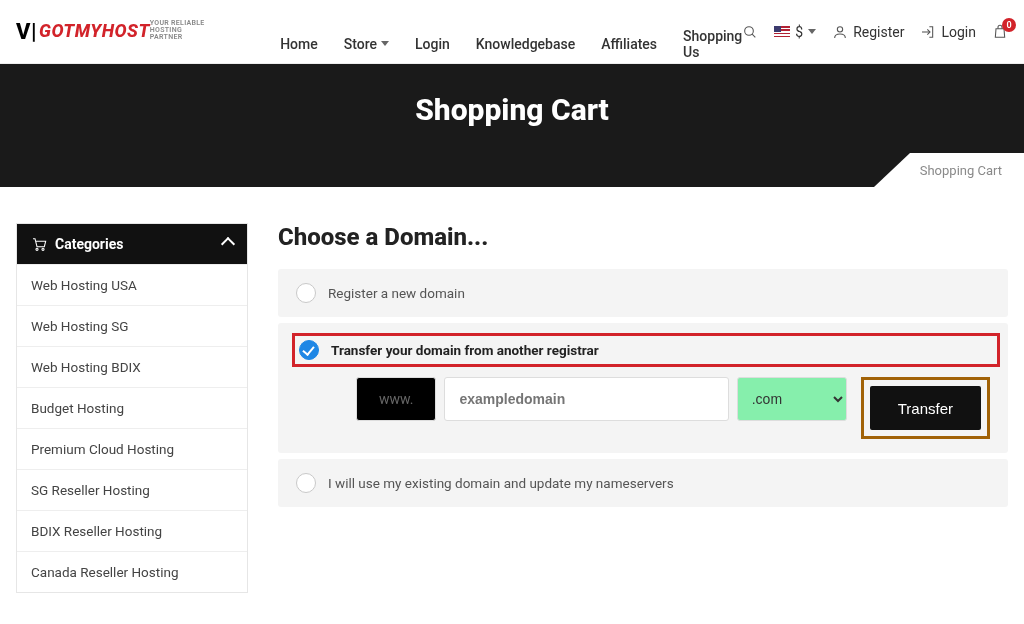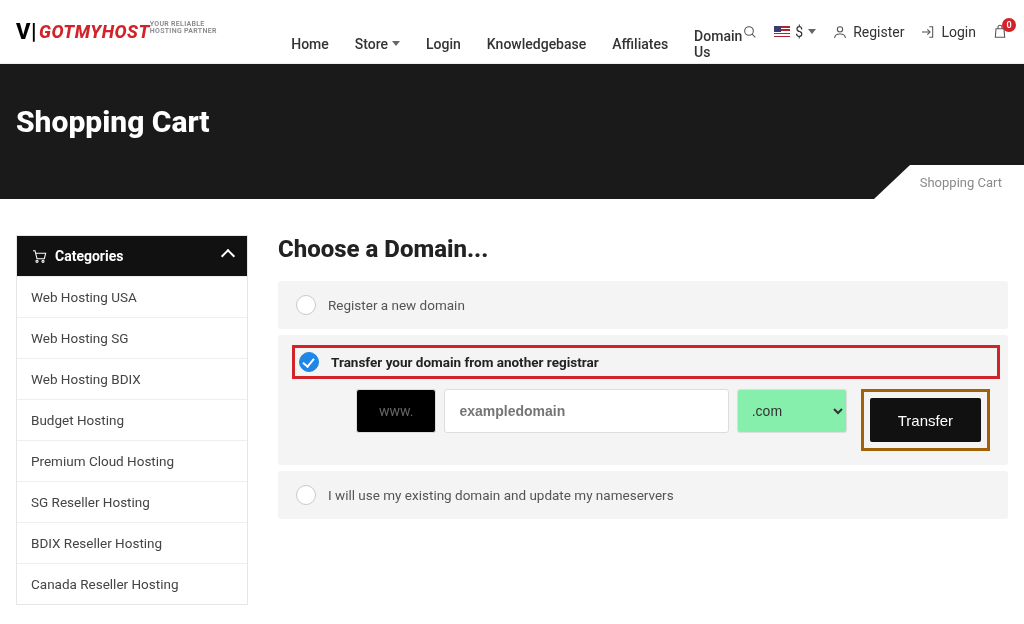--- a/index.html
+++ b/index.html
@@ -17,21 +17,21 @@
   .nav a { color:#333; text-decoration:none; font-size:14px; font-weight:500; display:flex; align-items:center; gap:4px;}
   .caret { width:0; height:0; border-left:4px solid transparent; border-right:4px solid transparent; border-top:5px solid #666; display:inline-block;}
   .topright { margin-left:auto; display:flex; align-items:center; gap:16px; font-size:14px; color:#333;}
   .topright .item { display:flex; align-items:center; gap:5px; cursor:pointer;}
   .flag { width:16px; height:11px; background:linear-gradient(180deg,#b22234 0 15%,#fff 15% 30%,#b22234 30% 45%,#fff 45% 60%,#b22234 60% 75%,#fff 75% 90%,#b22234 90% 100%); position:relative;}
   .flag::before{content:"";position:absolute;top:0;left:0;width:7px;height:6px;background:#3c3b6e;}
   .icon { width:16px; height:16px; stroke:#555; stroke-width:1.6; fill:none; }
   .cart-wrap{ position:relative; }
   .cart-badge{ position:absolute; top:-6px; right:-8px; background:#d2232a; color:#fff; font-size:9px; width:14px; height:14px; border-radius:50%; display:flex; align-items:center; justify-content:center; font-weight:600;}
   
-  .banner { background:#1a1a1a; color:#fff; padding: 40px 16px 60px 16px; position:relative;}
+  .banner { background:#1a1a1a; color:#fff; padding: 28px 16px 60px 16px; position:relative;text-align:center;}
   .banner h1 { font-size:30px; font-weight:800; }
   .crumb-wrap { position:absolute; right:0; bottom:0; display:flex; align-items:flex-end;}
   .crumb-tri { width:0; height:0; border-bottom:34px solid #fff; border-left:36px solid transparent;}
   .crumb { background:#fff; color:#8a8a8a; font-size:13px; padding:8px 22px 8px 10px; height:34px; display:flex; align-items:center;}
   
   .wrap { display:flex; gap:30px; padding:36px 16px 20px 16px; }
   .sidebar { width:232px; flex:none; border:1px solid #e6e6e6; }
   .cat-head { background:#111; color:#fff; padding:12px 14px; font-weight:700; font-size:14px; display:flex; align-items:center; justify-content:space-between;}
   .cat-head .l { display:flex; align-items:center; gap:8px;}
   .chev { width:10px; height:10px; border-left:2px solid #fff; border-top:2px solid #fff; transform:rotate(45deg); }
@@ -70,21 +70,21 @@
   </div>
   <nav class="nav">
     <a>Home</a>
     <a>
         <span>Store</span>
         <span class="caret"></span>
       </a>
     <a>Login</a>
     <a>Knowledgebase</a>
     <a>Affiliates</a>
-    <a>Domain Us</a>
+    <a>Shopping Us</a>
   </nav>
   <div class="topright">
     <span class="item">
       <svg class="icon" viewBox="0 0 24 24">
           <circle cx="10.5" cy="10.5" r="6.5"></circle>
           <line x1="20" y1="20" x2="15.2" y2="15.2"></line>
         </svg>
     </span>
     <span class="item">
       <span class="flag"></span>

